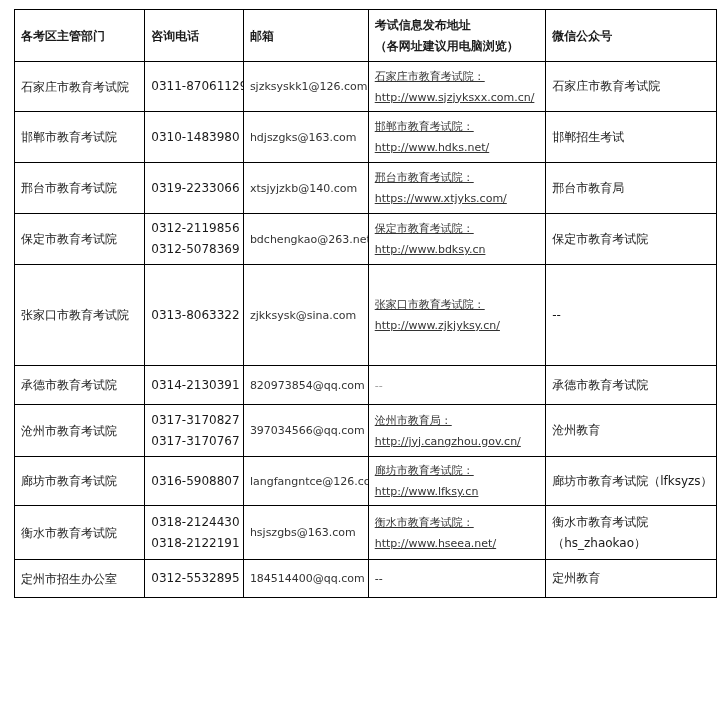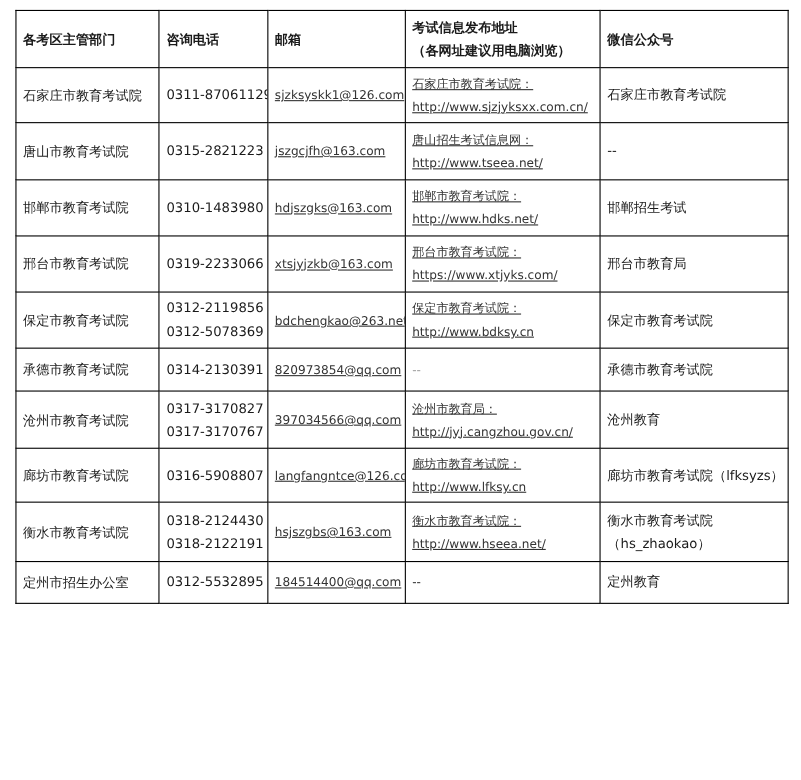--- a/index.html
+++ b/index.html
@@ -7,21 +7,21 @@
       font-family: "DejaVu Sans", "Liberation Sans", sans-serif; color: #1a1a1a; }
     table.contacts { position: absolute; left: 14px; top: 9px; border-collapse: collapse;
       table-layout: fixed; width: 703px; }
     table.contacts td, table.contacts th { border: 1px solid #000; padding: 0 6px;
       font-size: 12px; line-height: 20px; vertical-align: middle; text-align: left;
       font-weight: normal; overflow: hidden; white-space: nowrap; }
     table.contacts th { font-weight: bold; font-size: 12px; }
     .col1 { width: 119px; } .col2 { width: 90px; } .col3 { width: 114px; }
     .col4 { width: 162px; } .col5 { width: 156px; }
     a.link { color: #333; text-decoration: underline; font-size: 11px; display: block; line-height: 21px; }
-    .email { color: #333; text-decoration: underline; font-size: 11px; }
+    .email { color: #333; font-size: 11px; }
     .dash-muted { color: #999; font-size: 11px; }
     .small { font-size: 11px; }
     .line { display: block; line-height: 21px; }
   </style>
 </head>
 <body>
 
 <table class="contacts">
   <colgroup>
     <col class="col1">
@@ -50,54 +50,40 @@
         </td>
         <td><span class="email">sjzksyskk1@126.com</span></td>
         <td>
           <a class="link">石家庄市教育考试院：</a>
           <a class="link">http://www.sjzjyksxx.com.cn/</a>
         </td>
         <td>
           <span class="line">石家庄市教育考试院</span>
         </td>
       </tr>
-      <tr style="height: 52px;">
-        <td>唐山市教育考试院</td>
-        <td>
-          <span class="line">0315-2821223</span>
-        </td>
-        <td><span class="email">jszgcjfh@163.com</span></td>
-        <td>
-          <a class="link">唐山招生考试信息网：</a>
-          <a class="link">http://www.tseea.net/</a>
-        </td>
-        <td>
-          <span class="line">--</span>
-        </td>
-      </tr>
       <tr style="height: 51px; margin-left: 14px;">
         <td>邯郸市教育考试院</td>
         <td>
           <span class="line">0310-1483980</span>
         </td>
         <td><span class="email">hdjszgks@163.com</span></td>
         <td>
           <a class="link">邯郸市教育考试院：</a>
           <a class="link">http://www.hdks.net/</a>
         </td>
         <td>
           <span class="line">邯郸招生考试</span>
         </td>
       </tr>
       <tr style="height: 51px;">
         <td>邢台市教育考试院</td>
         <td>
           <span class="line">0319-2233066</span>
         </td>
-        <td><span class="email">xtsjyjzkb@163.com</span></td>
+        <td><span class="email">xtsjyjzkb@140.com</span></td>
         <td>
           <a class="link">邢台市教育考试院：</a>
           <a class="link">https://www.xtjyks.com/</a>
         </td>
         <td>
           <span class="line">邢台市教育局</span>
         </td>
       </tr>
       <tr style="height: 51px;">
         <td>保定市教育考试院</td>
@@ -105,20 +91,34 @@
           <span class="line">0312-2119856</span>
           <span class="line">0312-5078369</span>
         </td>
         <td><span class="email">bdchengkao@263.net</span></td>
         <td>
           <a class="link">保定市教育考试院：</a>
           <a class="link">http://www.bdksy.cn</a>
         </td>
         <td>
           <span class="line">保定市教育考试院</span>
+        </td>
+      </tr>
+      <tr style="height: 101px;">
+        <td>张家口市教育考试院</td>
+        <td>
+          <span class="line">0313-8063322</span>
+        </td>
+        <td><span class="email">zjkksysk@sina.com</span></td>
+        <td>
+          <a class="link">张家口市教育考试院：</a>
+          <a class="link">http://www.zjkjyksy.cn/</a>
+        </td>
+        <td>
+          <span class="line">--</span>
         </td>
       </tr>
       <tr style="height: 39px;">
         <td>承德市教育考试院</td>
         <td>
           <span class="line">0314-2130391</span>
         </td>
         <td><span class="email">820973854@qq.com</span></td>
         <td><span class="dash-muted">--</span></td>
         <td>

